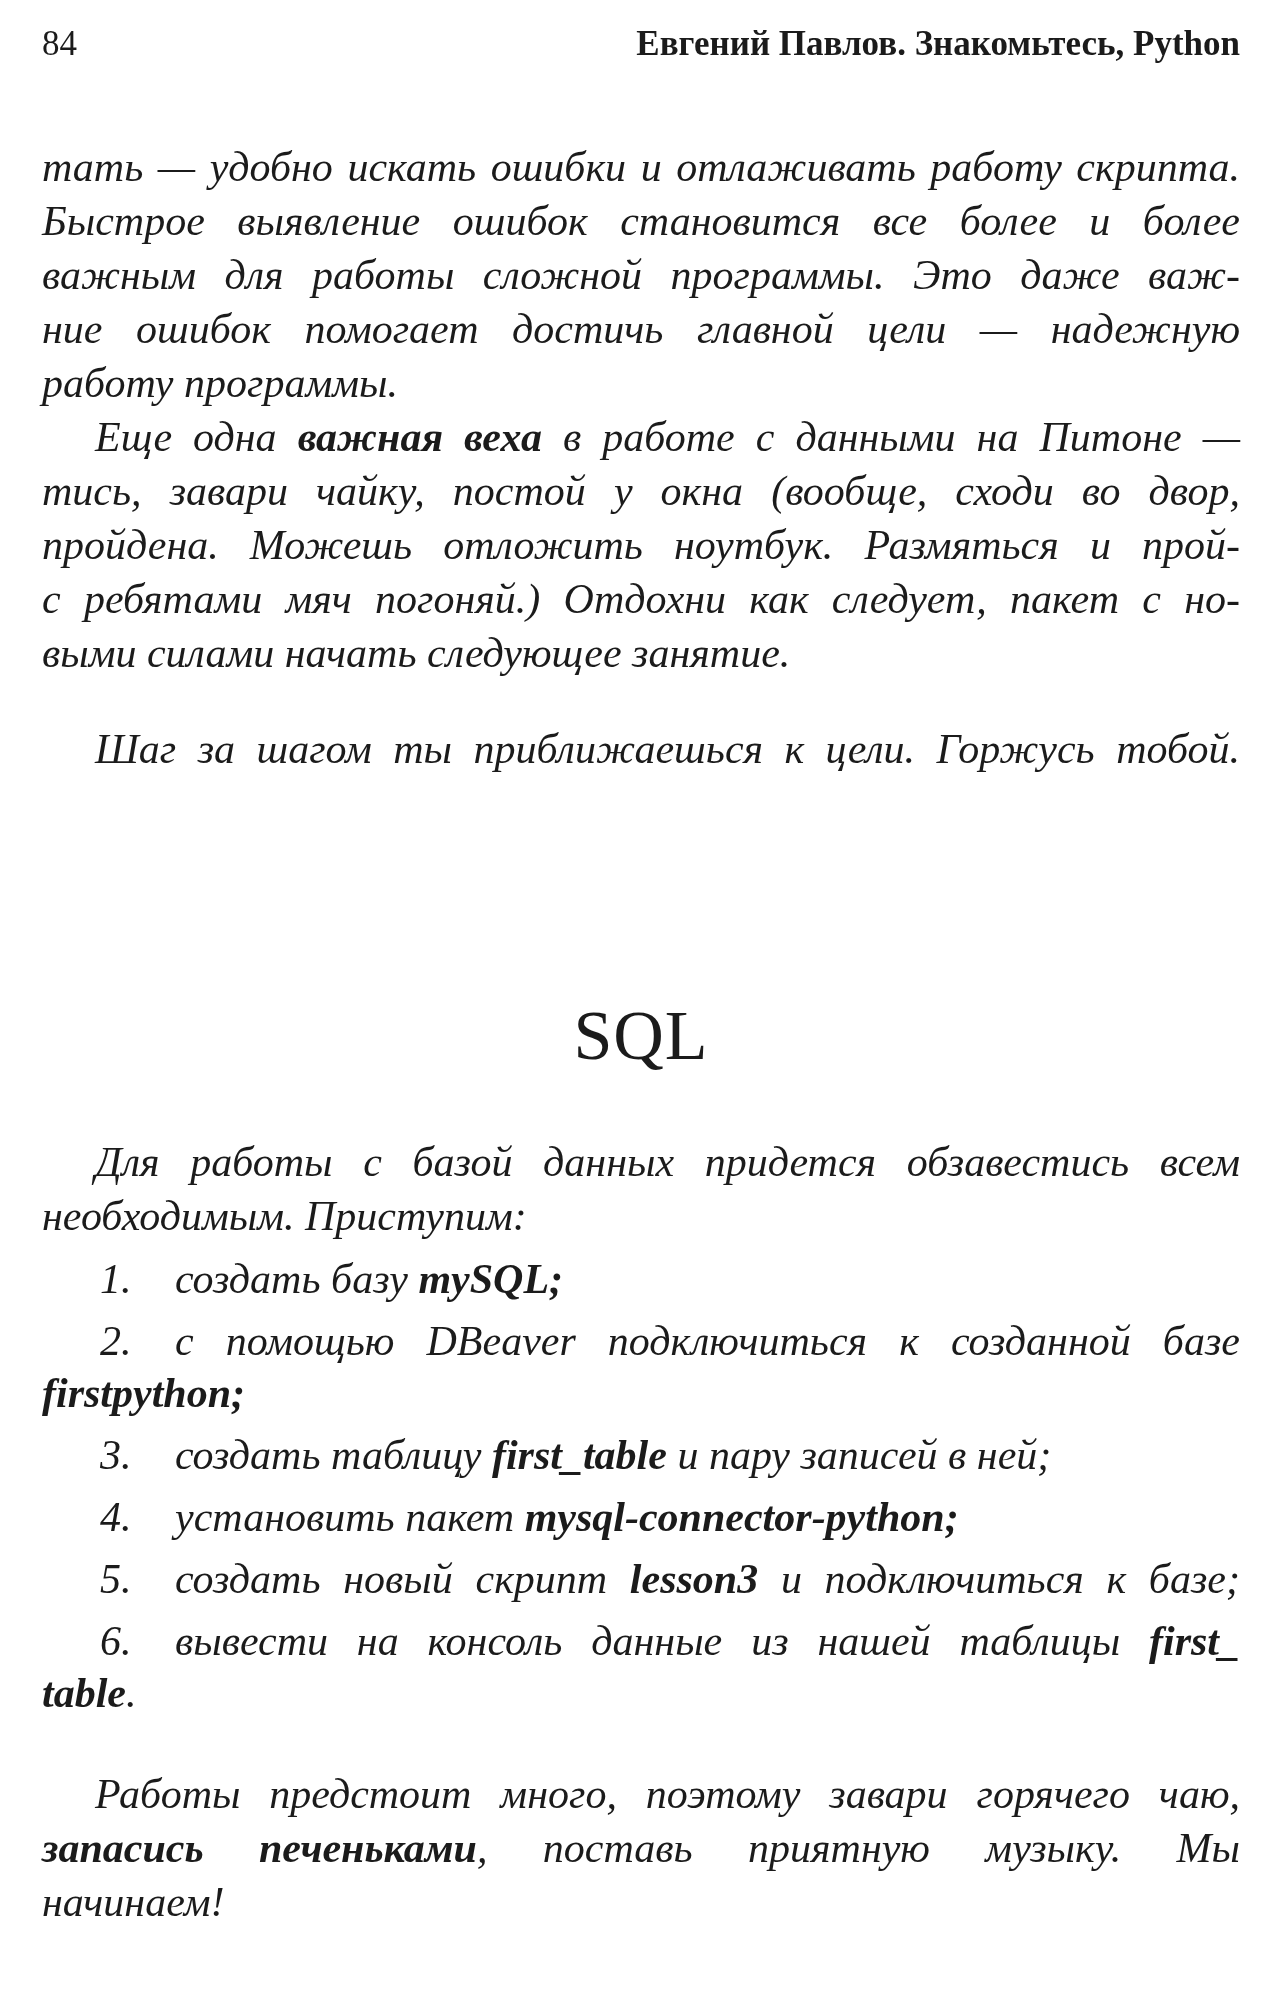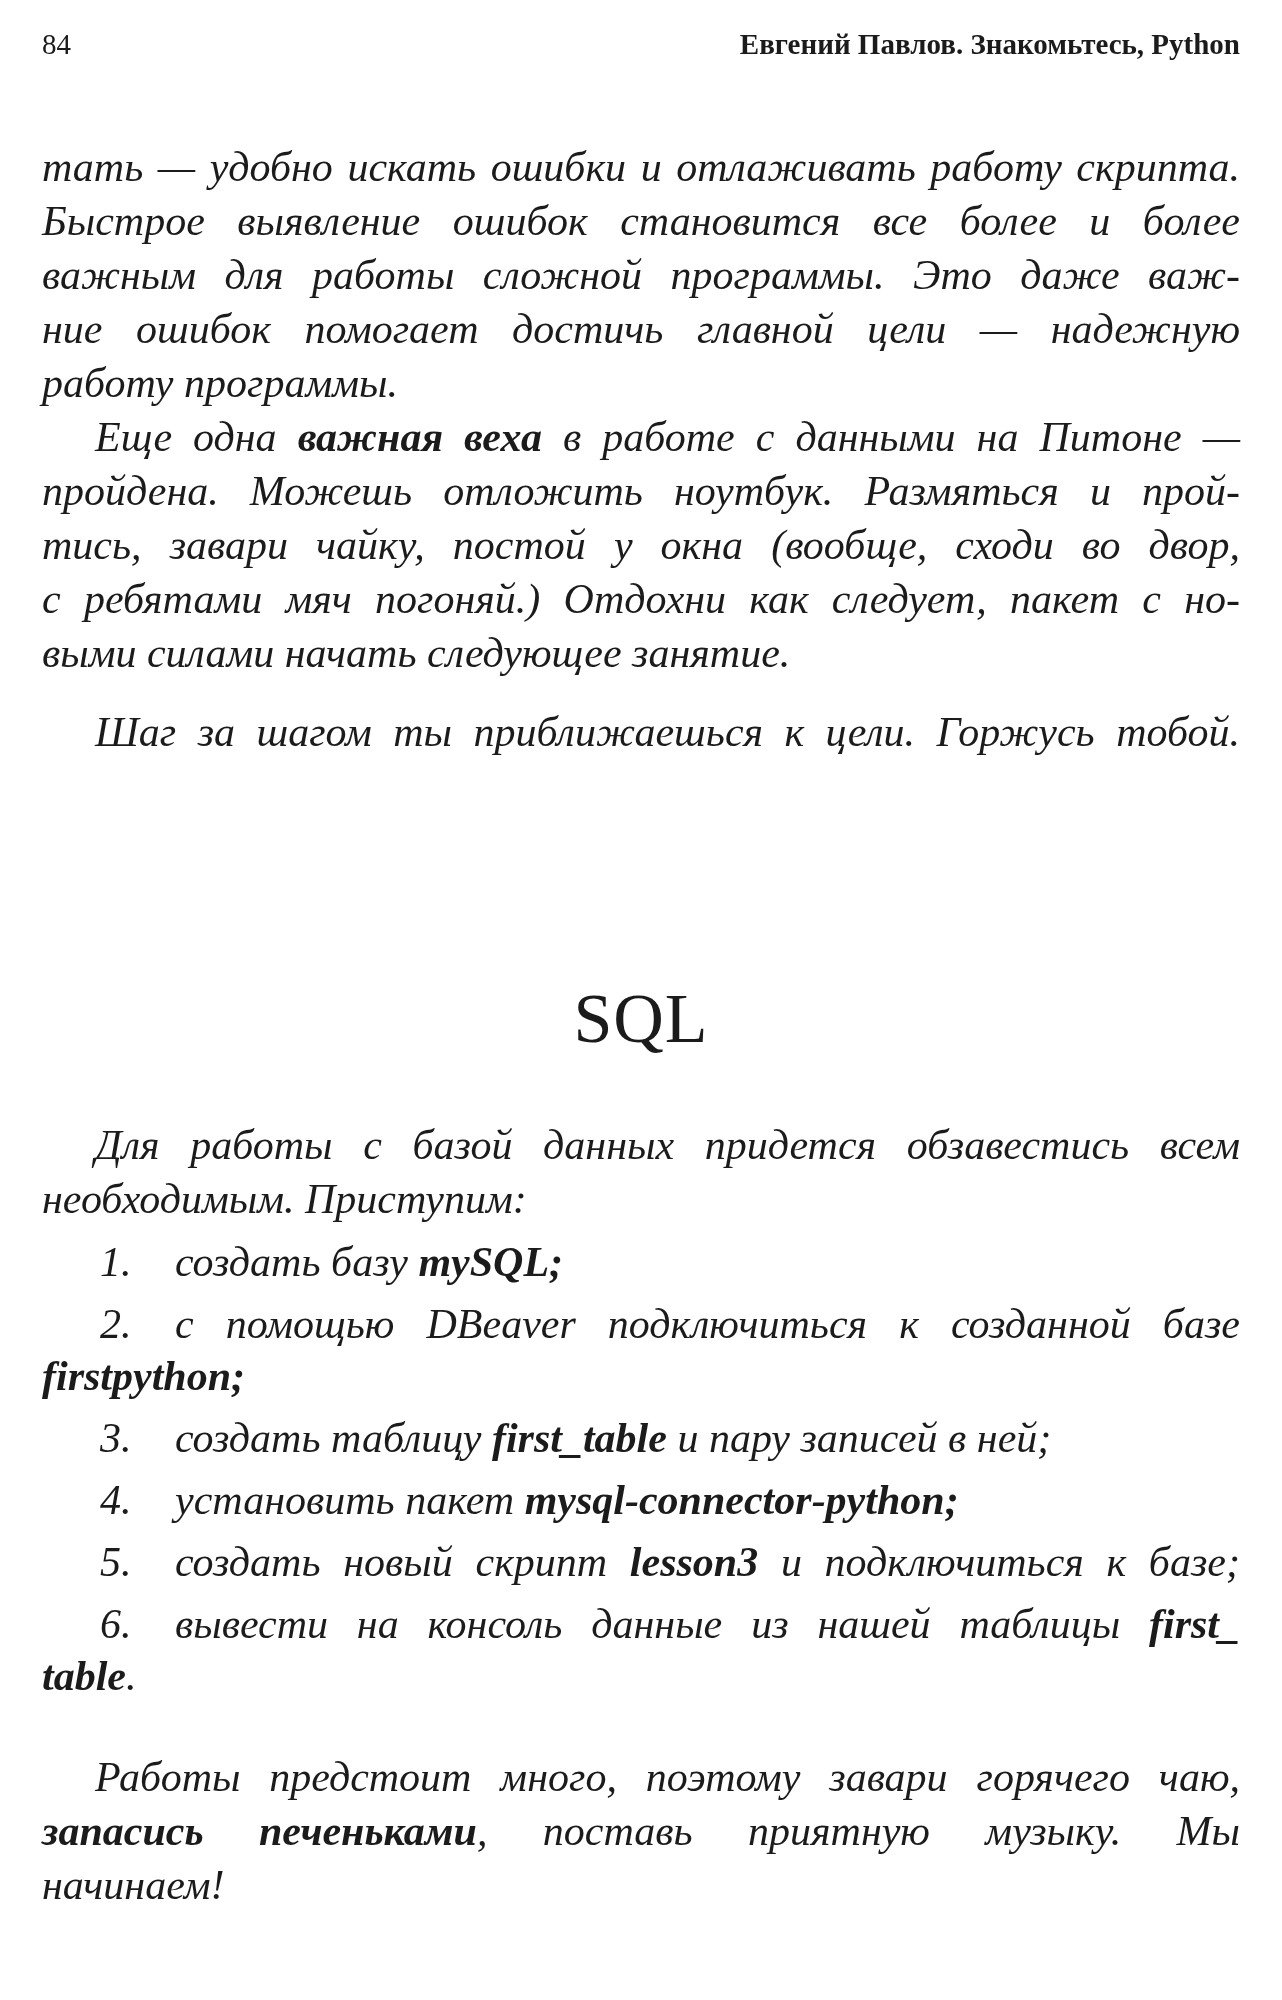--- a/index.html
+++ b/index.html
@@ -13,35 +13,35 @@
     box-sizing: border-box;
     padding: 0 42px;
     overflow: hidden;
     font-family: "Liberation Serif", "DejaVu Serif", serif;
   }
   .pg-header {
     display: flex;
     justify-content: space-between;
     align-items: baseline;
     padding-top: 24px;
-    font-size: 29px;
+    font-size: 35px;
     line-height: 40px;
   }
   .pg-num { font-weight: normal; }
   .pg-title { font-weight: bold; }
   .text-body { font-size: 42px; line-height: 54px; }
   .line { text-align: justify; text-align-last: justify; font-style: italic; }
   .line.left { text-align-last: left; }
   .line.indent { text-indent: 53px; }
   .line.numline { padding-left: 58px; margin-top: 10px; }
   .line .num { display: inline-block; width: 75px; }
   .b { font-weight: bold; }
   .block { margin: 0; }
   .block.first-paragraph { margin-top: 76px; }
-  .block.gap-above { margin-top: 25px; }
+  .block.gap-above { margin-top: 42px; }
   .block.list .line { line-height: 52px; }
   .block.final-paragraph { margin-top: 48px; }
   .sql-heading {
     margin: 215px 0 54px 0;
     font-size: 70px;
     line-height: 90px;
     text-align: center;
     letter-spacing: 1px;
     font-weight: normal;
   }
@@ -57,22 +57,22 @@
   <main class="text-body">
       <div class="block first-paragraph">
         <div class="line"><span>тать — удобно искать ошибки и отлаживать работу скрипта.</span></div>
         <div class="line"><span>Быстрое выявление ошибок становится все более и более</span></div>
         <div class="line"><span>важным для работы сложной программы. Это даже важ-</span></div>
         <div class="line"><span>ние ошибок помогает достичь главной цели — надежную</span></div>
         <div class="line left"><span>работу программы.</span></div>
       </div>
       <div class="block">
         <div class="line indent"><span>Еще одна </span><span class="b">важная веха</span><span> в работе с данными на Питоне —</span></div>
+        <div class="line"><span>тись, завари чайку, постой у окна (вообще, сходи во двор,</span></div>
         <div class="line"><span>пройдена. Можешь отложить ноутбук. Размяться и прой-</span></div>
-        <div class="line"><span>тись, завари чайку, постой у окна (вообще, сходи во двор,</span></div>
         <div class="line"><span>с ребятами мяч погоняй.) Отдохни как следует, пакет с но-</span></div>
         <div class="line left"><span>выми силами начать следующее занятие.</span></div>
       </div>
       <div class="block gap-above">
         <div class="line indent"><span>Шаг за шагом ты приближаешься к цели. Горжусь тобой.</span></div>
       </div>
       <div class="sql-heading">SQL</div>
       <div class="block">
         <div class="line indent"><span>Для работы с базой данных придется обзавестись всем</span></div>
         <div class="line left"><span>необходимым. Приступим:</span></div>

